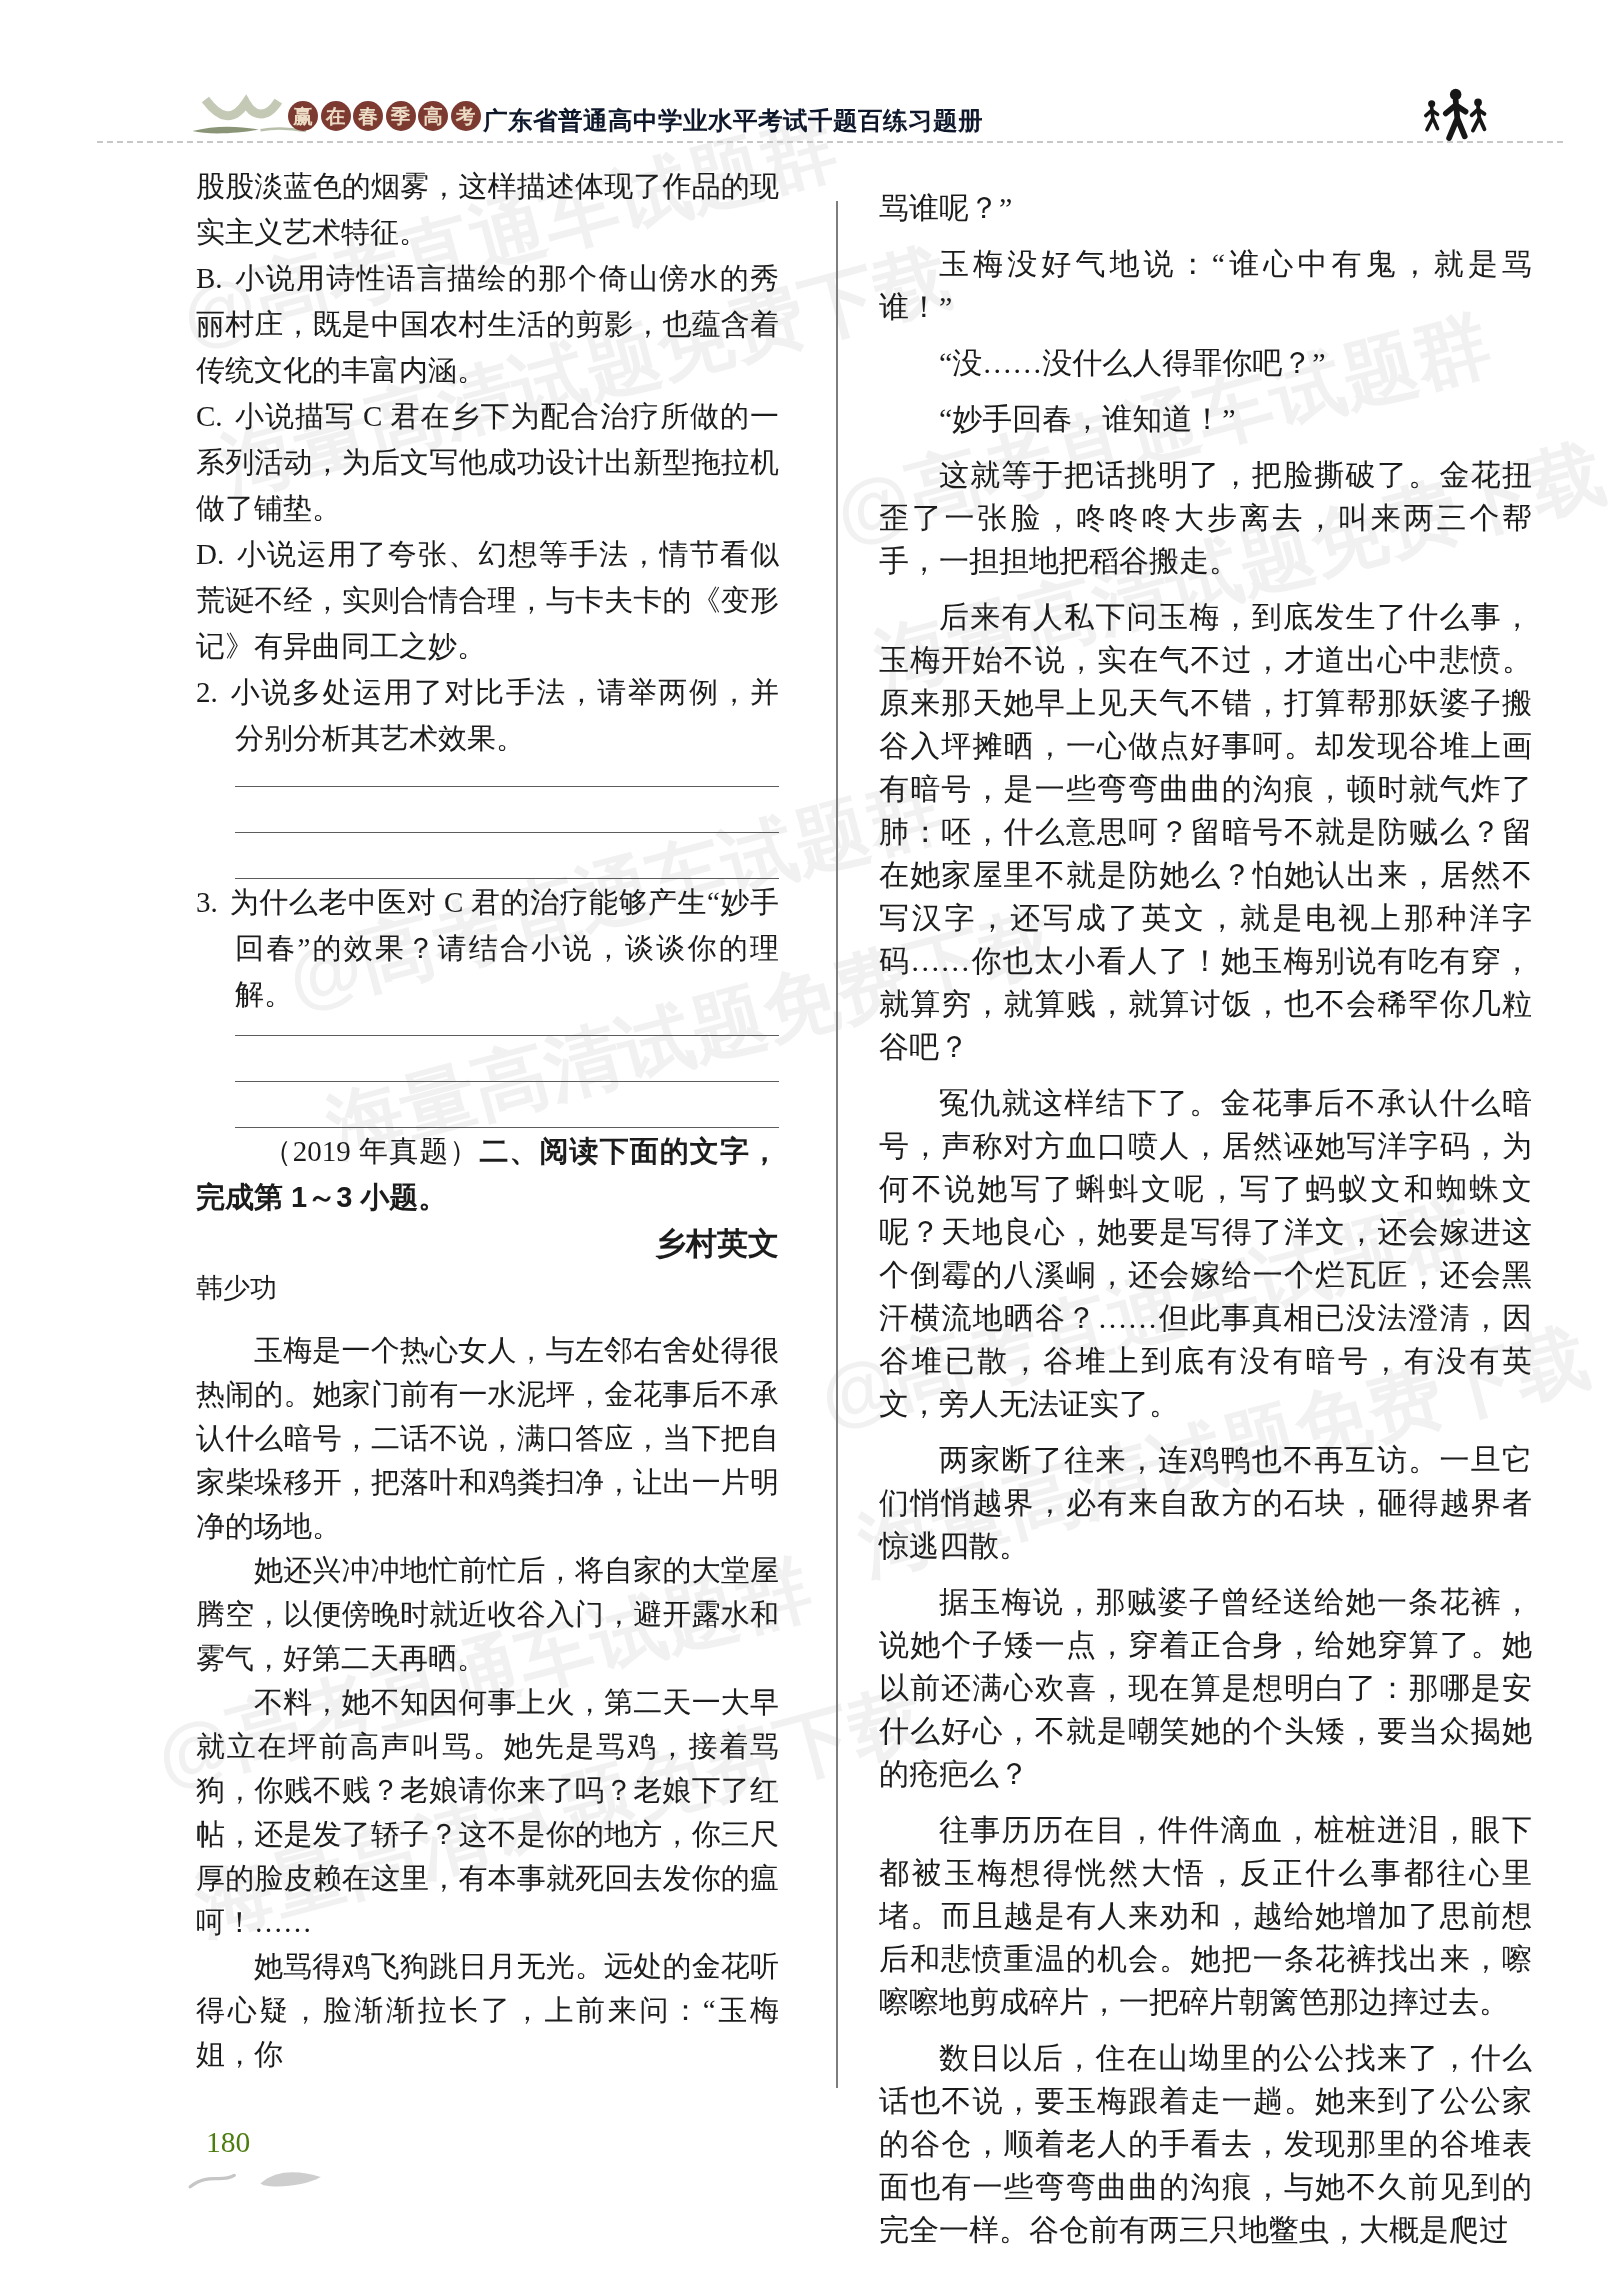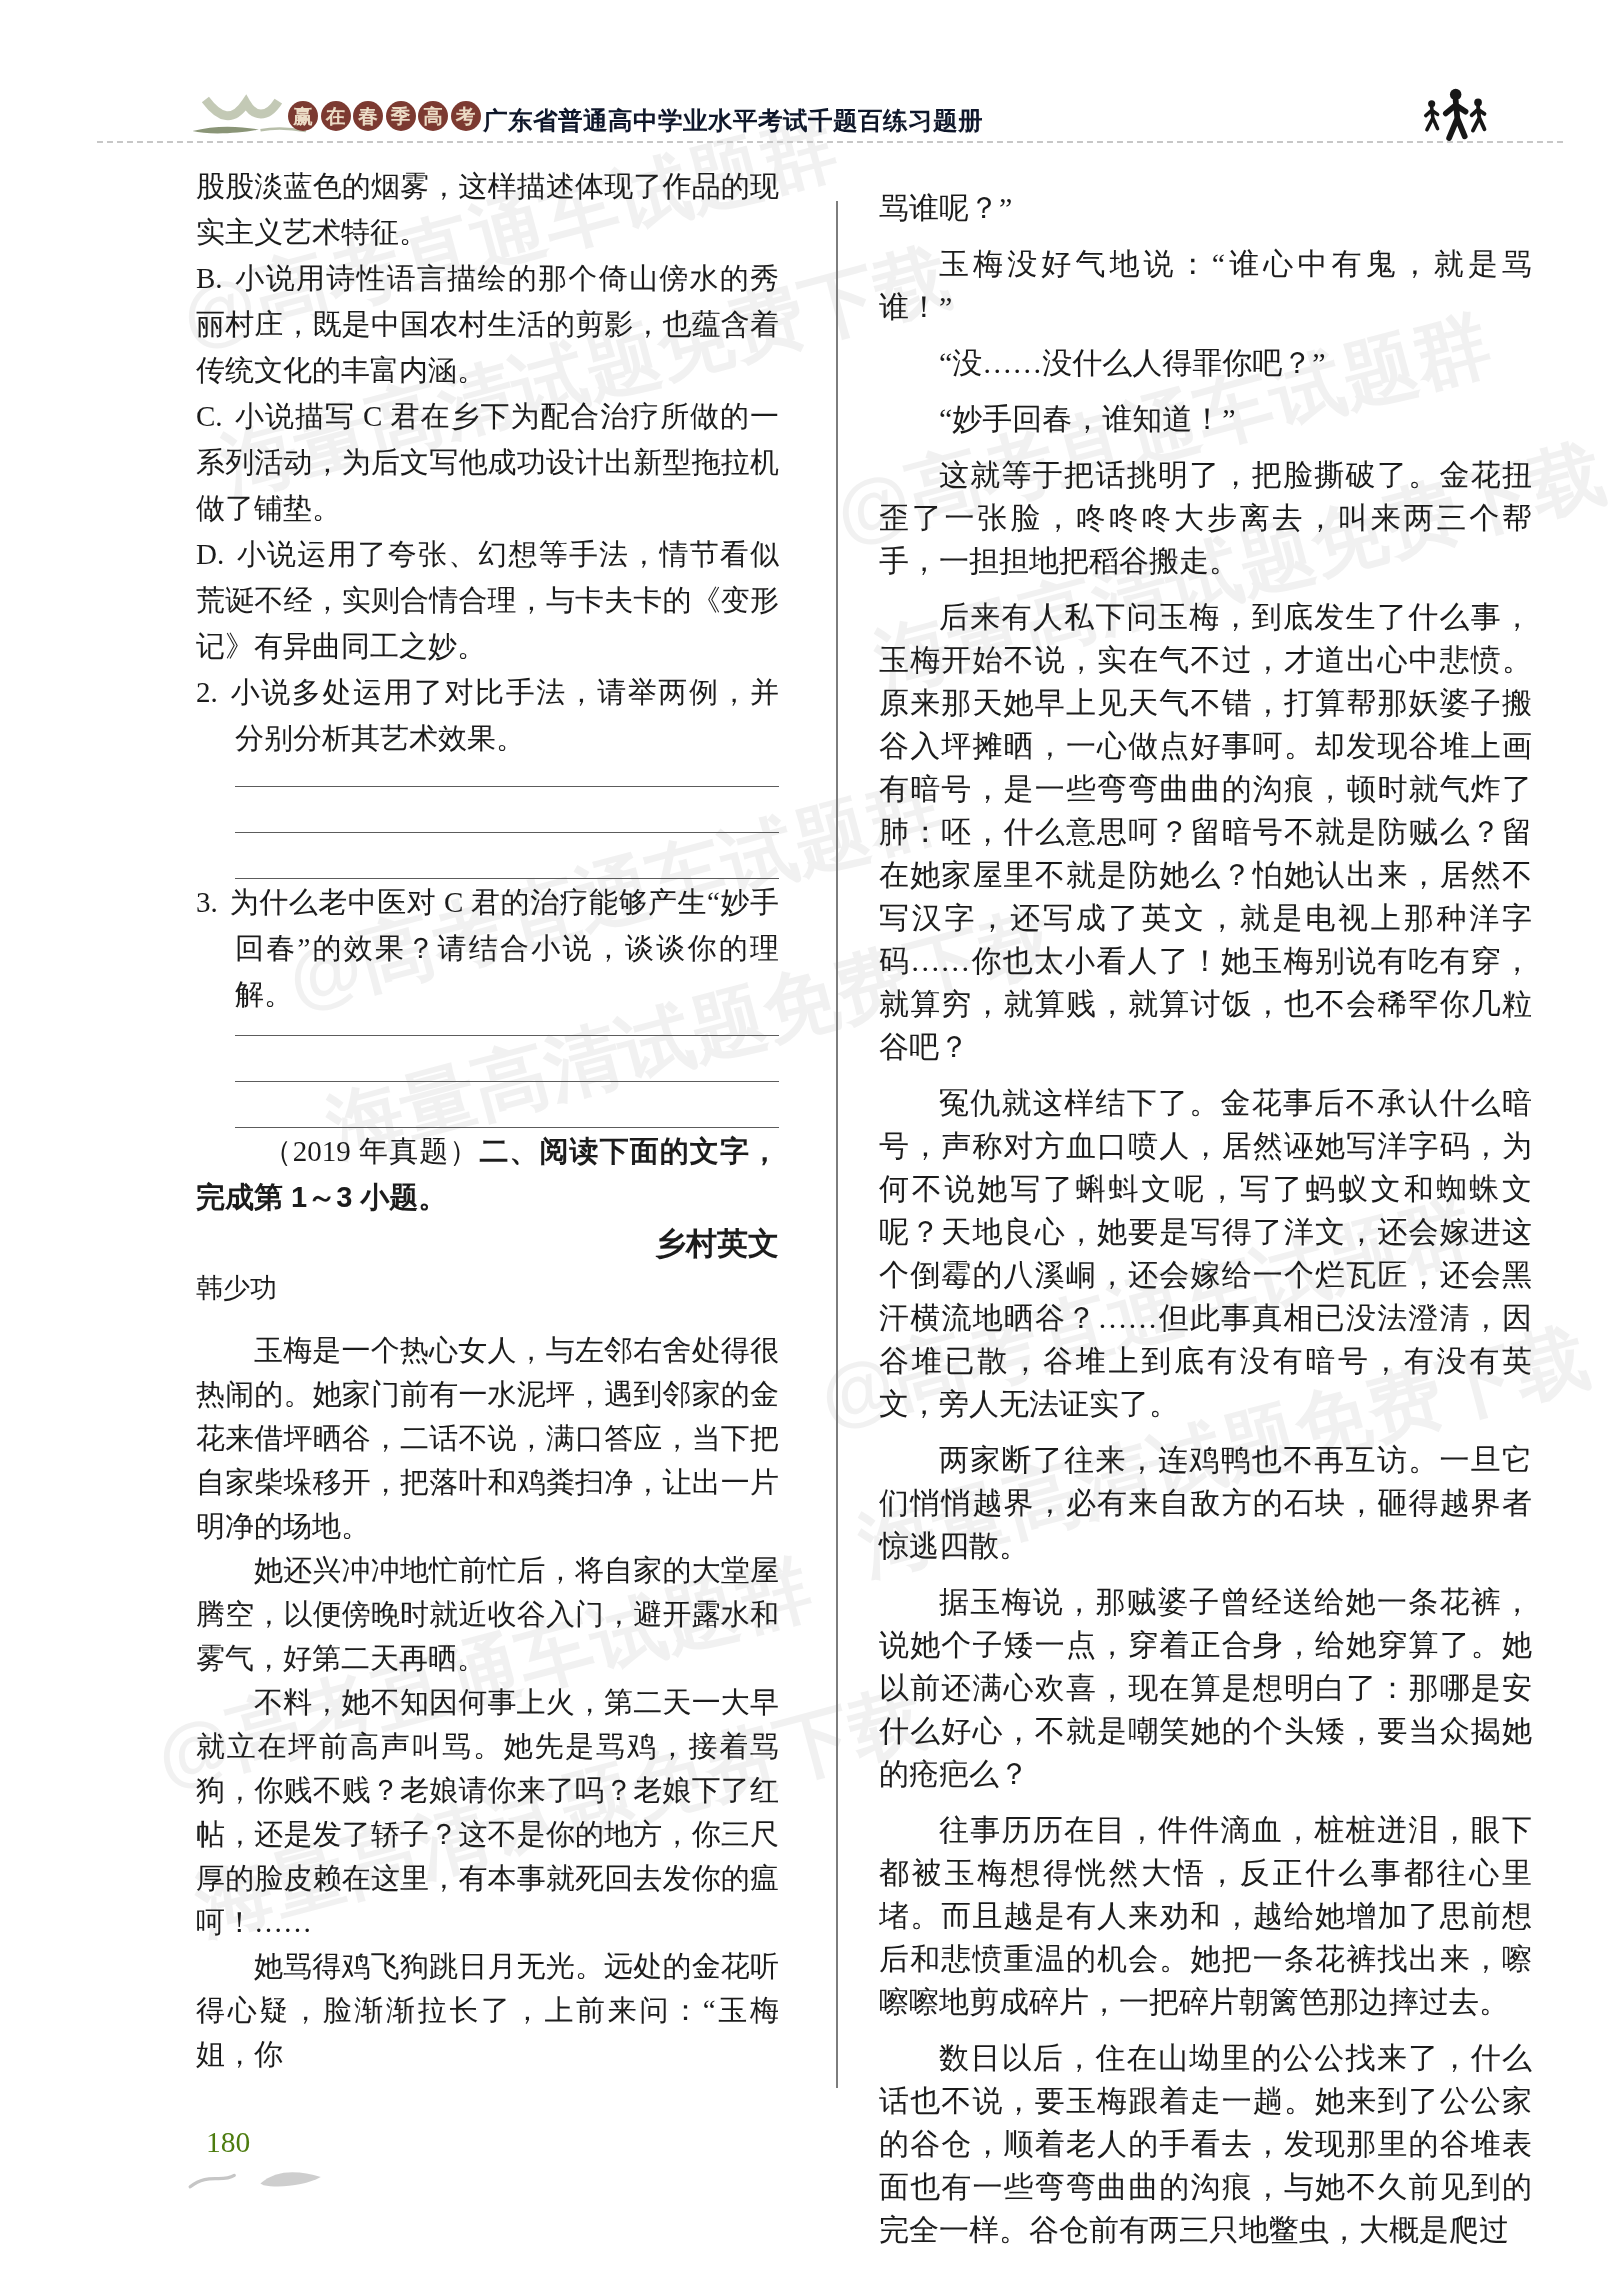--- a/index.html
+++ b/index.html
@@ -159,21 +159,21 @@
       <div class="line h55"></div>
       <div class="line h55"></div>
     </div>
 
     <p class="section-p gap70"><span>（2019 年真题）</span><span class="sans">二、阅读下面的文字，完成第 1～3 小题。</span></p>
 
     <p class="story-title">乡村英文</p>
     <p class="story-author">韩少功</p>
 
     <div class="story">
-      <p>玉梅是一个热心女人，与左邻右舍处得很热闹的。她家门前有一水泥坪，遇到邻家的金花来借坪晒谷，二话不说，满口答应，当下把自家柴垛移开，把落叶和鸡粪扫净，让出一片明净的场地。</p>
+      <p>玉梅是一个热心女人，与左邻右舍处得很热闹的。她家门前有一水泥坪，金花事后不承认什么暗号，二话不说，满口答应，当下把自家柴垛移开，把落叶和鸡粪扫净，让出一片明净的场地。</p>
       <p>她还兴冲冲地忙前忙后，将自家的大堂屋腾空，以便傍晚时就近收谷入门，避开露水和雾气，好第二天再晒。</p>
       <p>不料，她不知因何事上火，第二天一大早就立在坪前高声叫骂。她先是骂鸡，接着骂狗，你贱不贱？老娘请你来了吗？老娘下了红帖，还是发了轿子？这不是你的地方，你三尺厚的脸皮赖在这里，有本事就死回去发你的瘟呵！……</p>
       <p>她骂得鸡飞狗跳日月无光。远处的金花听得心疑，脸渐渐拉长了，上前来问：“玉梅姐，你</p>
     </div>
   </div>
 
   <div class="right-col">
     <p class="cont">骂谁呢？”</p>
     <p>玉梅没好气地说：“谁心中有鬼，就是骂谁！”</p>
     <p>“没……没什么人得罪你吧？”</p>

